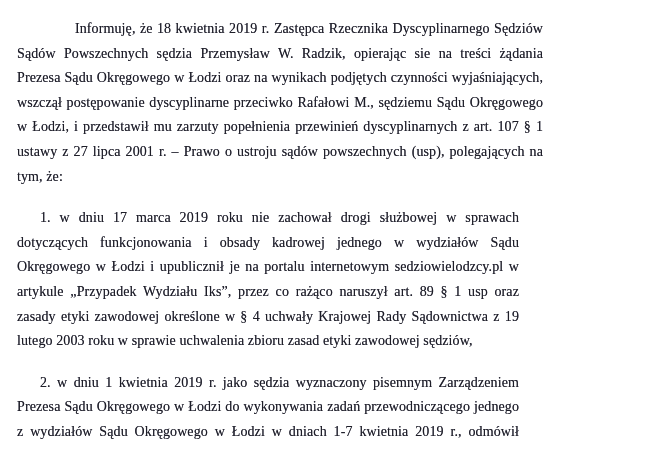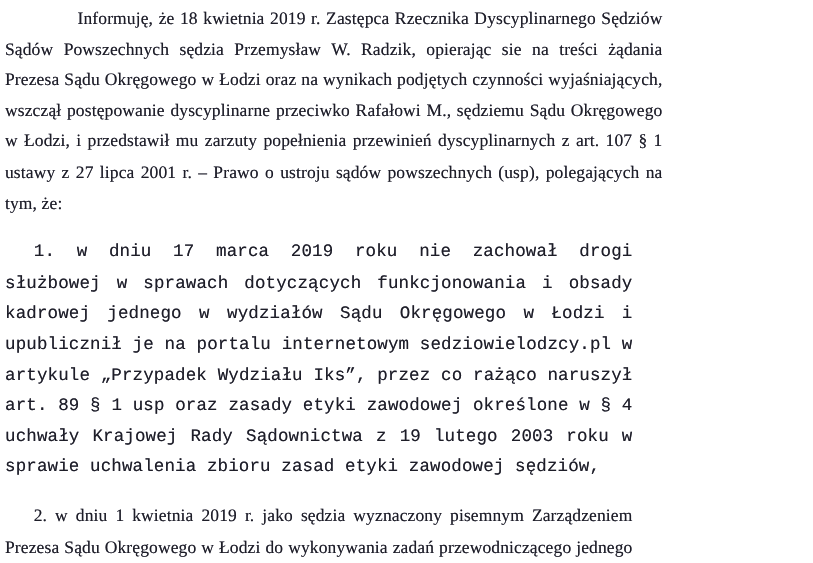--- a/index.html
+++ b/index.html
@@ -18,38 +18,37 @@
     height: 450px;
     background: #ffffff;
     font-family: "Liberation Serif", "DejaVu Serif", serif;
     font-size: 14px;
     line-height: 24.6px;
     color: #1e1e28;
     text-shadow: 0 0 0.45px rgba(30, 30, 55, 0.65);
     letter-spacing: 0.1px;
   }
   .page p {
-    margin: 4px;
+    margin: 17px;
     padding: 0;
     text-align: justify;
   }
   .para-intro {
     margin-left: 62px;
     width: 526px;
     padding-top: 12px;
     text-indent: 58px;
   }
   .para-charge {
     margin-left: 85px;
     width: 502px;
     text-indent: 23px;
   }
   .para-charge.first {
     margin-top: 14px;
-    font-family: Liberation Mono, monospace;
   }
   .para-charge.second {
     margin-top: 15px;
   }
 </style>
 </head>
 <body>
 
 <div class="page">
   <p class="para-intro">Informuję, że 18 kwietnia 2019 r. Zastępca Rzecznika Dyscyplinarnego Sędziów Sądów Powszechnych sędzia Przemysław W. Radzik, opierając sie na treści żądania Prezesa Sądu Okręgowego w Łodzi oraz na wynikach podjętych czynności wyjaśniających, wszczął postępowanie dyscyplinarne przeciwko Rafałowi M., sędziemu Sądu Okręgowego w Łodzi, i przedstawił mu zarzuty popełnienia przewinień dyscyplinarnych z art. 107 § 1 ustawy z 27 lipca 2001 r. – Prawo o ustroju sądów powszechnych (usp), polegających na tym, że:</p>

